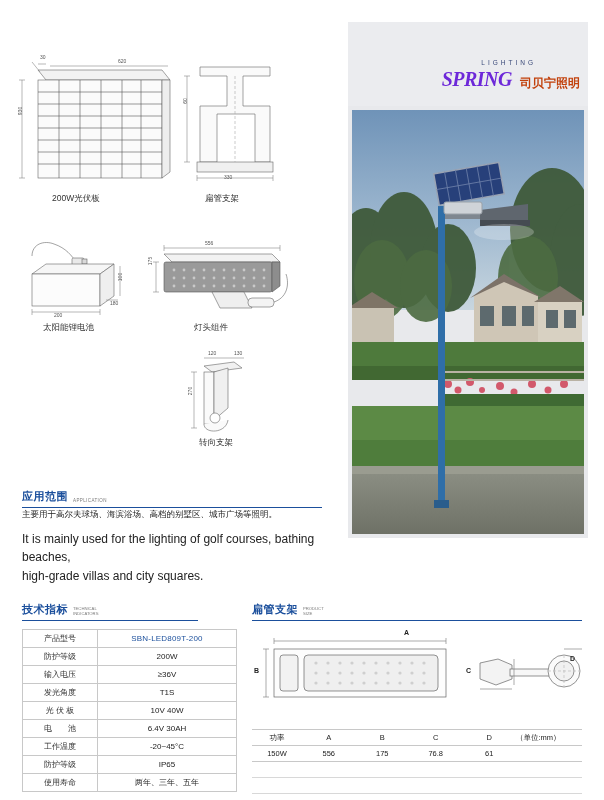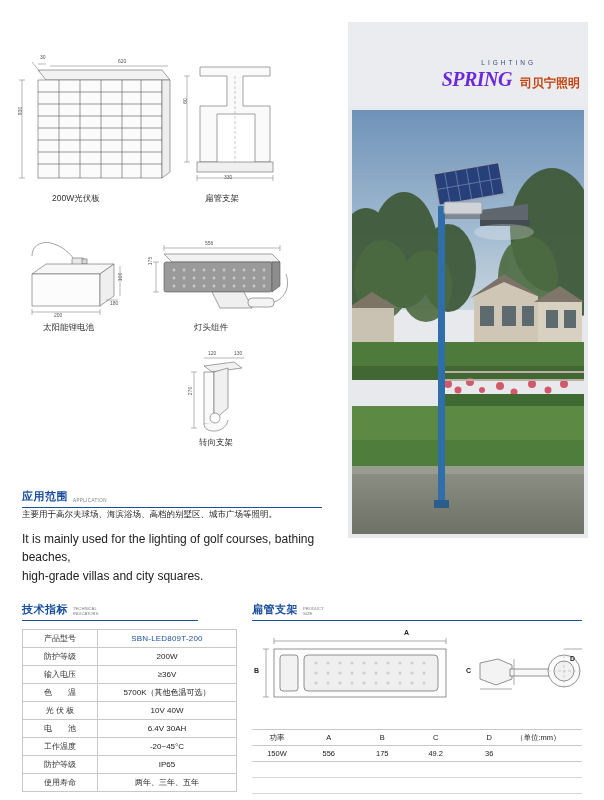--- a/index.html
+++ b/index.html
@@ -519,22 +519,22 @@
         </tr>
         <tr>
           <td class="k">防护等级</td>
           <td class="v">200W</td>
         </tr>
         <tr>
           <td class="k">输入电压</td>
           <td class="v">≥36V</td>
         </tr>
         <tr>
-          <td class="k">色　　温</td>
-          <td class="v">5700K（其他色温可选）</td>
+          <td class="k">发光角度</td>
+          <td class="v">T1S</td>
         </tr>
         <tr>
           <td class="k">光 伏 板</td>
           <td class="v">10V 40W</td>
         </tr>
         <tr>
           <td class="k">电　　池</td>
           <td class="v">6.4V 30AH</td>
         </tr>
         <tr>
@@ -637,22 +637,22 @@
           <th>C</th>
           <th>D</th>
           <th class="unit">（单位:mm）</th>
         </tr>
       </thead>
       <tbody>
         <tr>
           <td class="first">150W</td>
           <td>556</td>
           <td>175</td>
-          <td>49.2</td>
-          <td>36</td>
+          <td>76.8</td>
+          <td>61</td>
           <td class="unit"></td>
         </tr>
       </tbody>
     </table>
     <div class="blank-rows">
       <div class="blank-row"></div>
       <div class="blank-row"></div>
       <div class="blank-row"></div>
     </div>
   </div>

